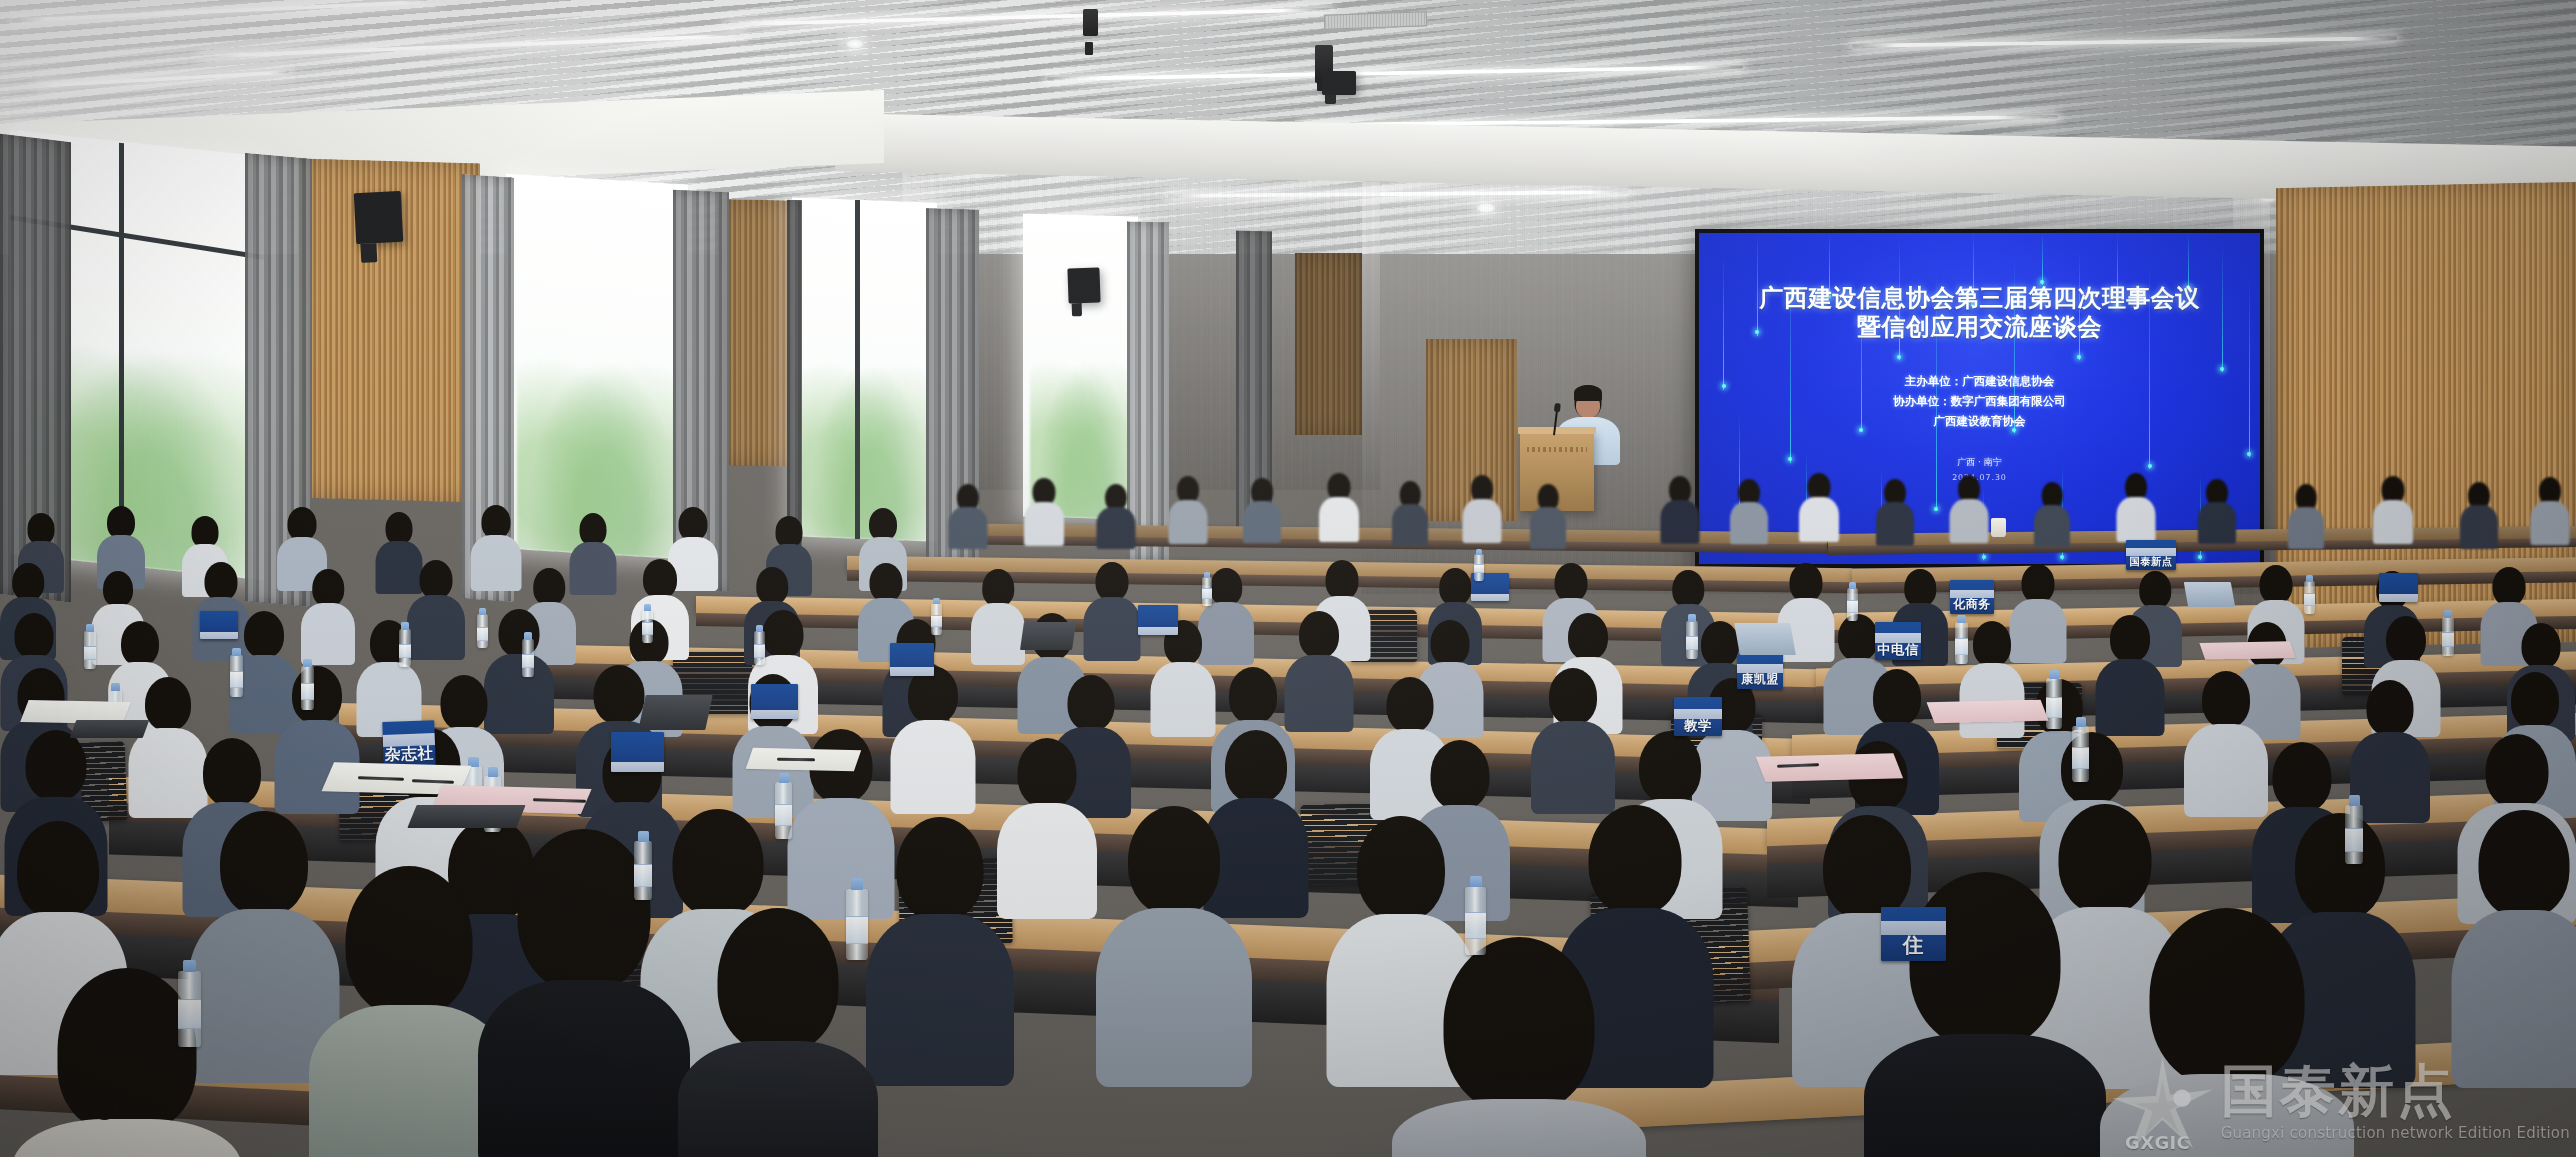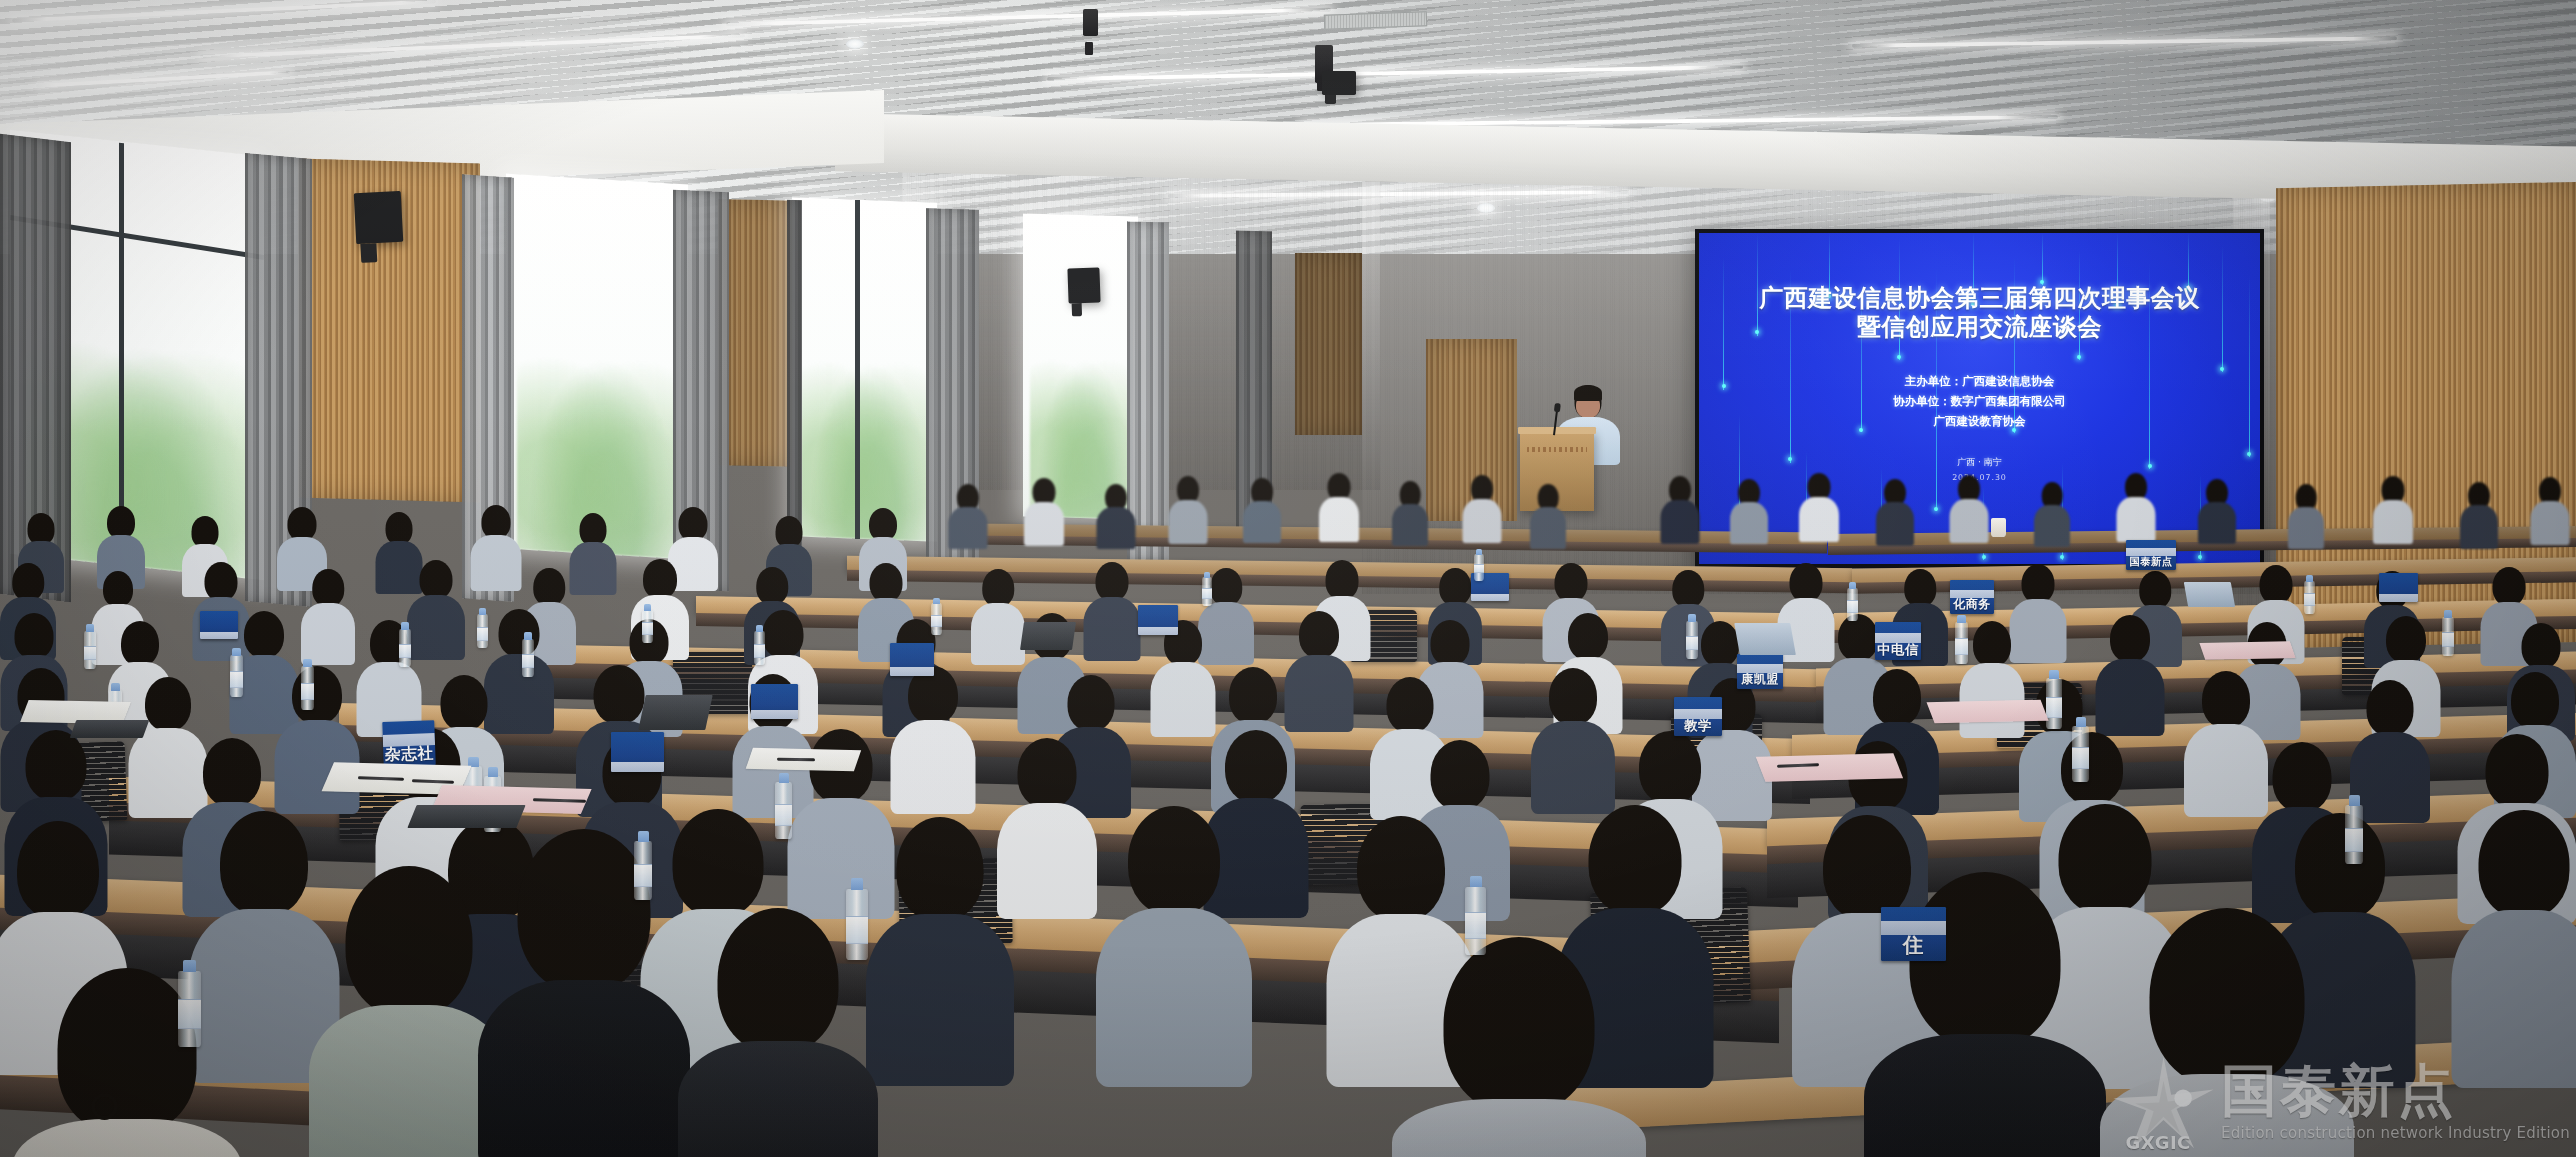--- a/index.html
+++ b/index.html
@@ -1269,18 +1269,18 @@
     <div class="wm-star">
       <svg viewBox="0 0 100 100" width="109" height="109" aria-hidden="true">
         <path d="M50 8 L57 43 L96 38 L62 56 L78 92 L50 66 L20 94 L34 57 L4 46 L44 44 Z" fill="#bfbfbf" opacity="0.92"></path>
         <path d="M50 30 L54 49 L74 47 L57 57 L65 78 L50 63 L34 80 L41 58 L24 51 L46 50 Z" fill="#9f9f9f" opacity="0.55"></path>
         <circle cx="68" cy="46" r="8" fill="#d8d8d8" opacity="0.9"></circle>
       </svg>
       <div class="wm-abbr">GXGIC</div>
     </div>
     <div class="wm-text">
       <div class="wm-cn">国泰新点</div>
-      <div class="wm-en">Edition construction network Industry Edition</div>
+      <div class="wm-en">Guangxi construction network Edition Edition</div>
     </div>
   </div>
 
 </div>
 
 
 </body></html>

